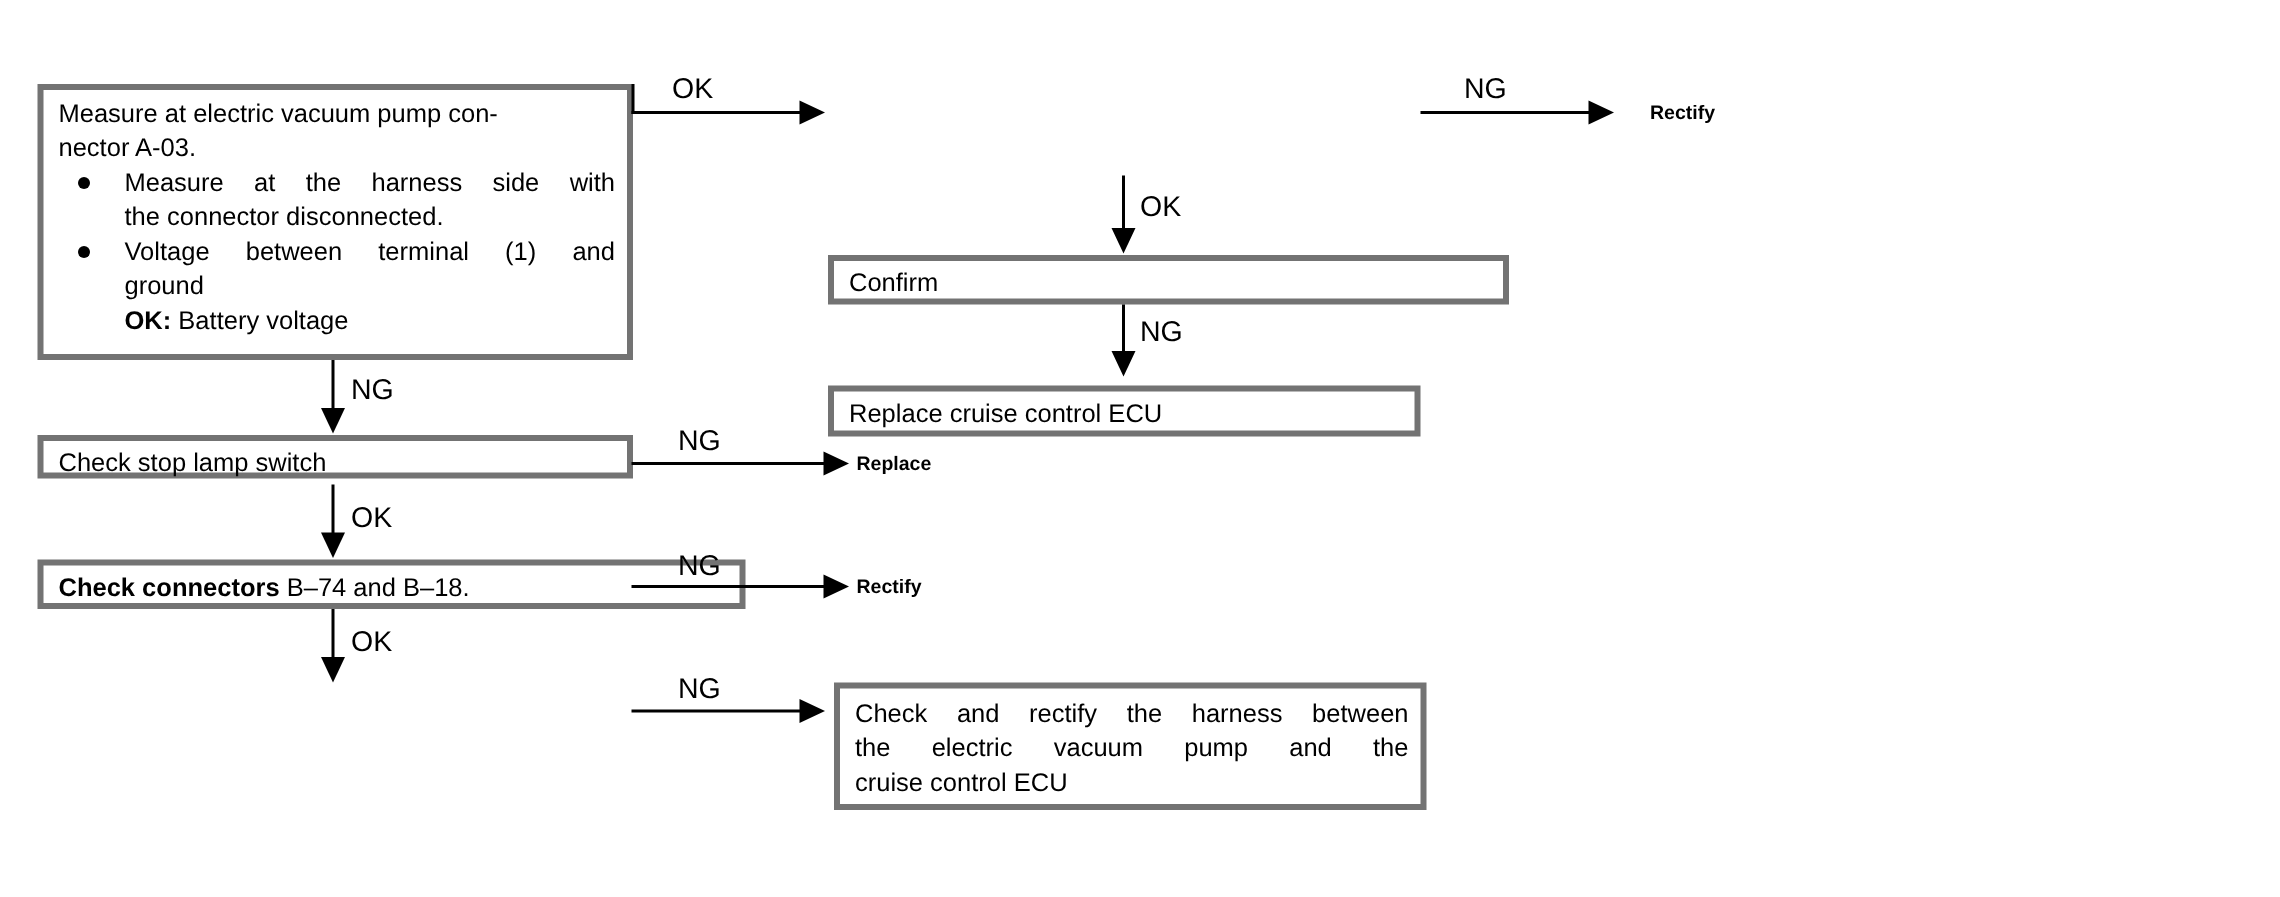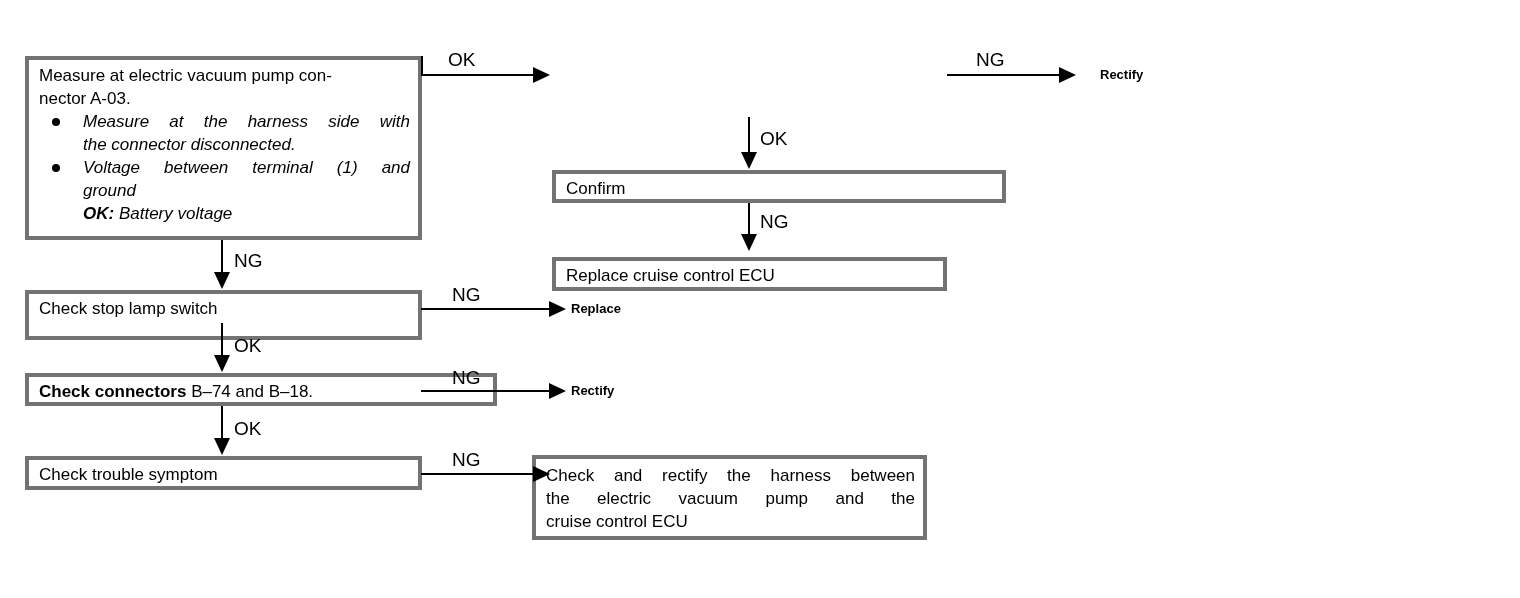--- a/index.html
+++ b/index.html
@@ -32,21 +32,20 @@
     display: block;
     text-align: justify;
     text-align-last: justify;
     white-space: normal;
   }
   .b { font-weight: bold; }
   .bullet-list {
     margin: 0;
     padding: 0;
     list-style: none;
-    font-style: italic;
   }
   .bullet-list li {
     position: relative;
     padding-left: 44px;
     margin: 0;
   }
   .bullet-list li .dot {
     position: absolute;
     left: 13px;
     top: 8px;
@@ -129,33 +128,30 @@
 
 
   <div class="box" id="box-confirm" style="left:552px; top:170px; width:454px; height:33px; padding-top:3px;">
     <span class="ln">Confirm</span>
   </div>
 
   <div class="box" id="box-replace-ecu" style="left:552px; top:257px; width:395px; height:34px; padding-top:3px;">
     <span class="ln">Replace cruise control ECU</span>
   </div>
 
-  <div class="box" id="box-stop-lamp" style="left:25px; top:290px; width:397px; height:50px; padding-top:3px;">
+  <div class="box" id="box-stop-lamp" style="left:25px; top:290px; width:397px; height:29px; padding-top:3px;">
     <span class="ln">Check stop lamp switch</span>
   </div>
 
   <div class="box" id="box-check-conn-bottom" style="left:25px; top:373px; width:472px; height:33px; padding-top:3px;">
     <span class="ln"><span class="b">Check connectors</span> <span>B–74 and B–18.</span></span>
   </div>
 
-  <div class="box" id="box-trouble-symptom" style="left:25px; top:456px; width:397px; height:34px; padding-top:3px;">
-    <span class="ln">Check trouble symptom</span>
-  </div>
 
-  <div class="box" id="box-harness" style="left:532px; top:455px; width:395px; height:85px; padding-top:5px;">
+  <div class="box" id="box-harness" style="left:556px; top:455px; width:395px; height:85px; padding-top:5px;">
     <span class="just">Check and rectify the harness between</span>
     <span class="just">the electric vacuum pump and the</span>
     <span class="ln">cruise control ECU</span>
   </div>
 
   <div class="vline" style="left:421px; top:56px; height:20px;"></div>
   <div class="hline" style="left:421px; top:74px; width:113px;"></div>
   <div class="arrow-r" style="left:533px; top:67px;"></div>
   <div class="edge-label" style="left:448px; top:50px;">OK</div>
 

